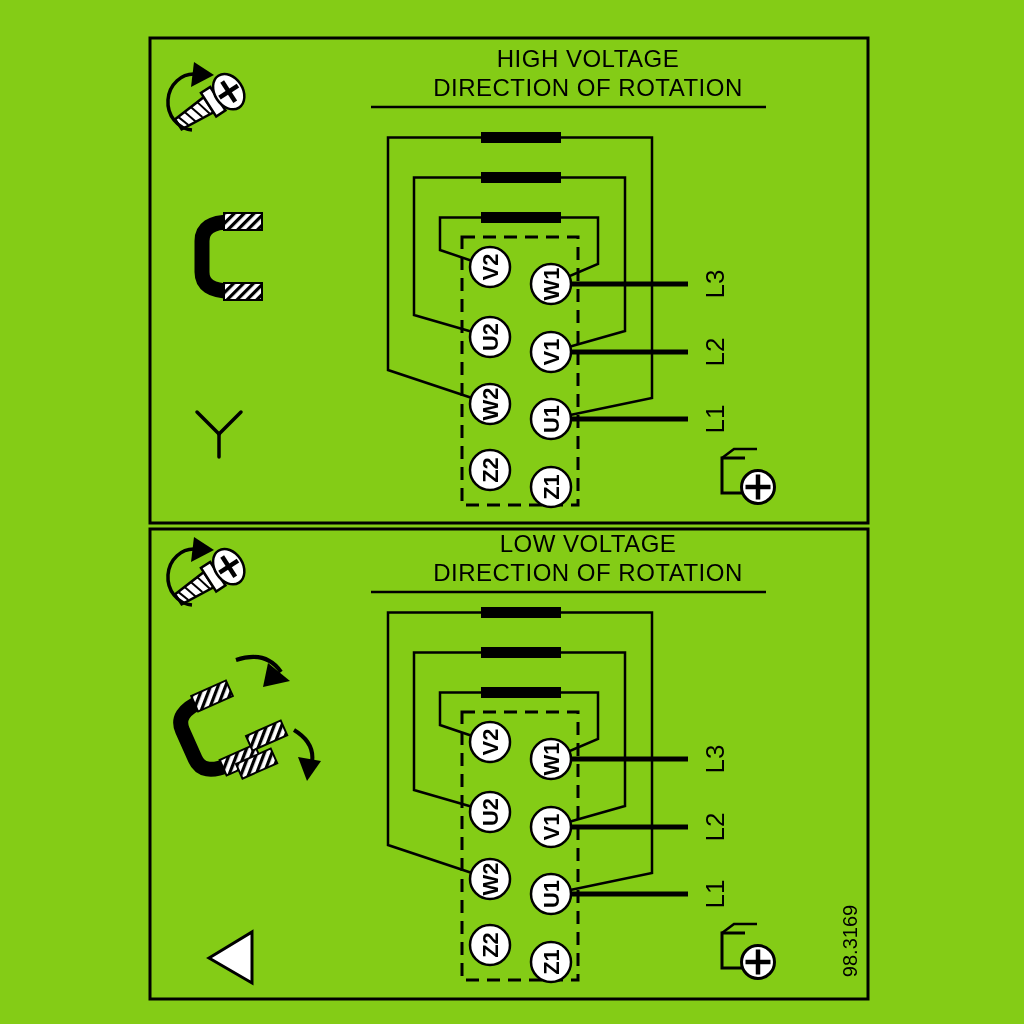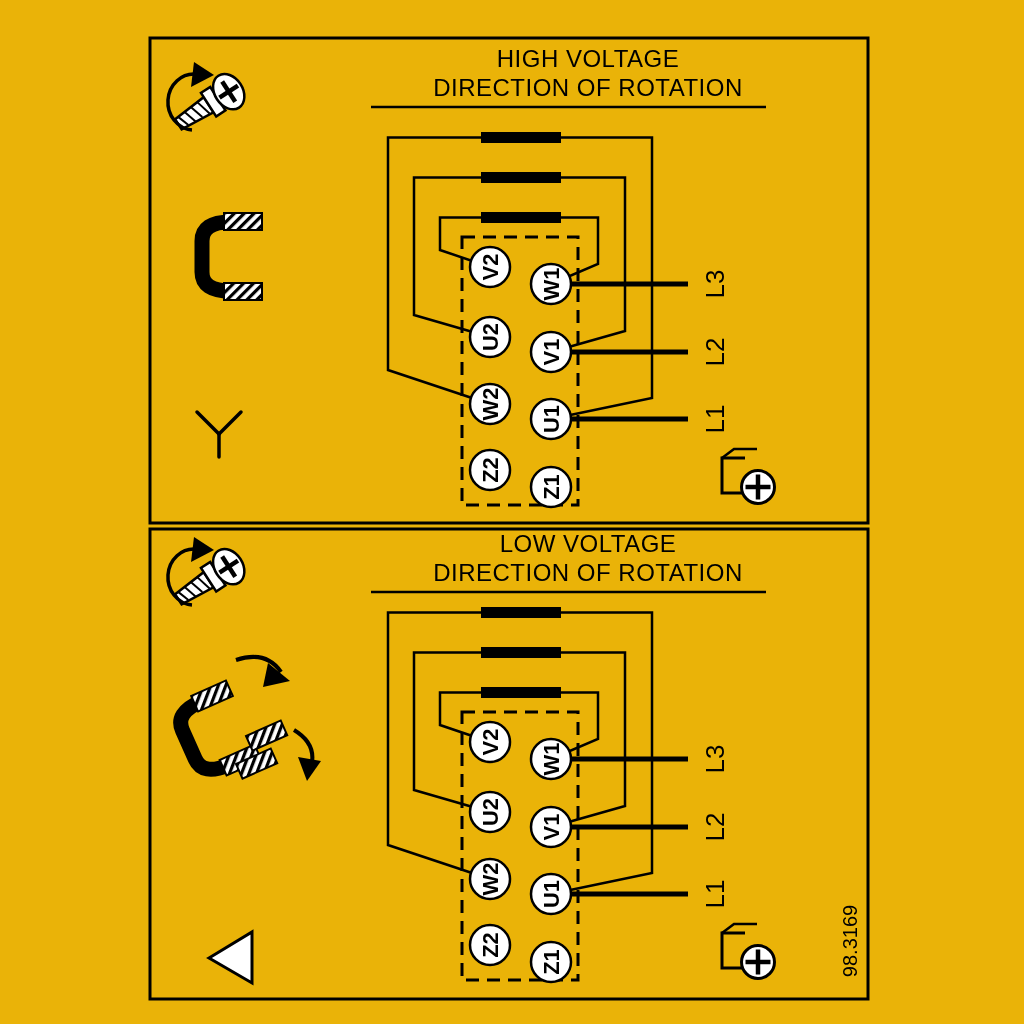--- a/index.html
+++ b/index.html
@@ -1,16 +1,16 @@
 <!DOCTYPE html>
 <html><head>
 <meta charset="utf-8">
 <style>
   html,body { margin:0; padding:0; background:#ffffff; }
-  .stage { position:relative; width:1024px; height:1024px; background:#eab308; overflow:hidden; }
+  .stage { position:relative; width:1024px; height:1024px; background:#84cc16; overflow:hidden; }
   svg { display:block; }
   svg text { fill:#000; font-family:"Liberation Sans", sans-serif; }
   .w      { stroke:#000; stroke-width:2.5; fill:none; }
   .thick  { stroke:#000; stroke-width:5;   fill:none; }
   .o3     { stroke:#000; stroke-width:3;   fill:none; }
   .o35    { stroke:#000; stroke-width:3.5; fill:none; }
   .term   { fill:#fff; stroke:#000; stroke-width:2.5; }
   .bar    { fill:#000; stroke:none; }
   .title  { font-size:24px; letter-spacing:0.5px; text-anchor:middle; }
   .termlbl{ font-size:22px; font-weight:bold; text-anchor:middle; }

